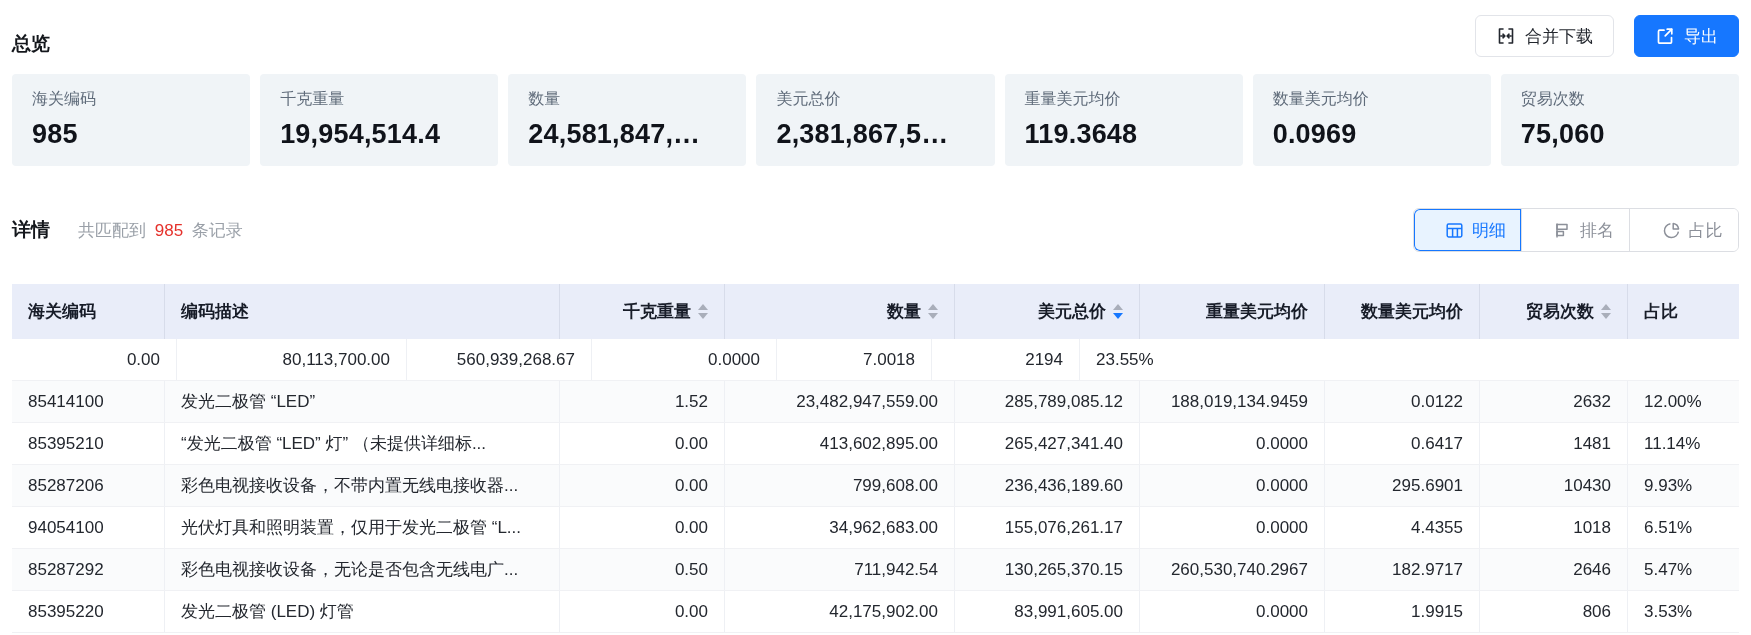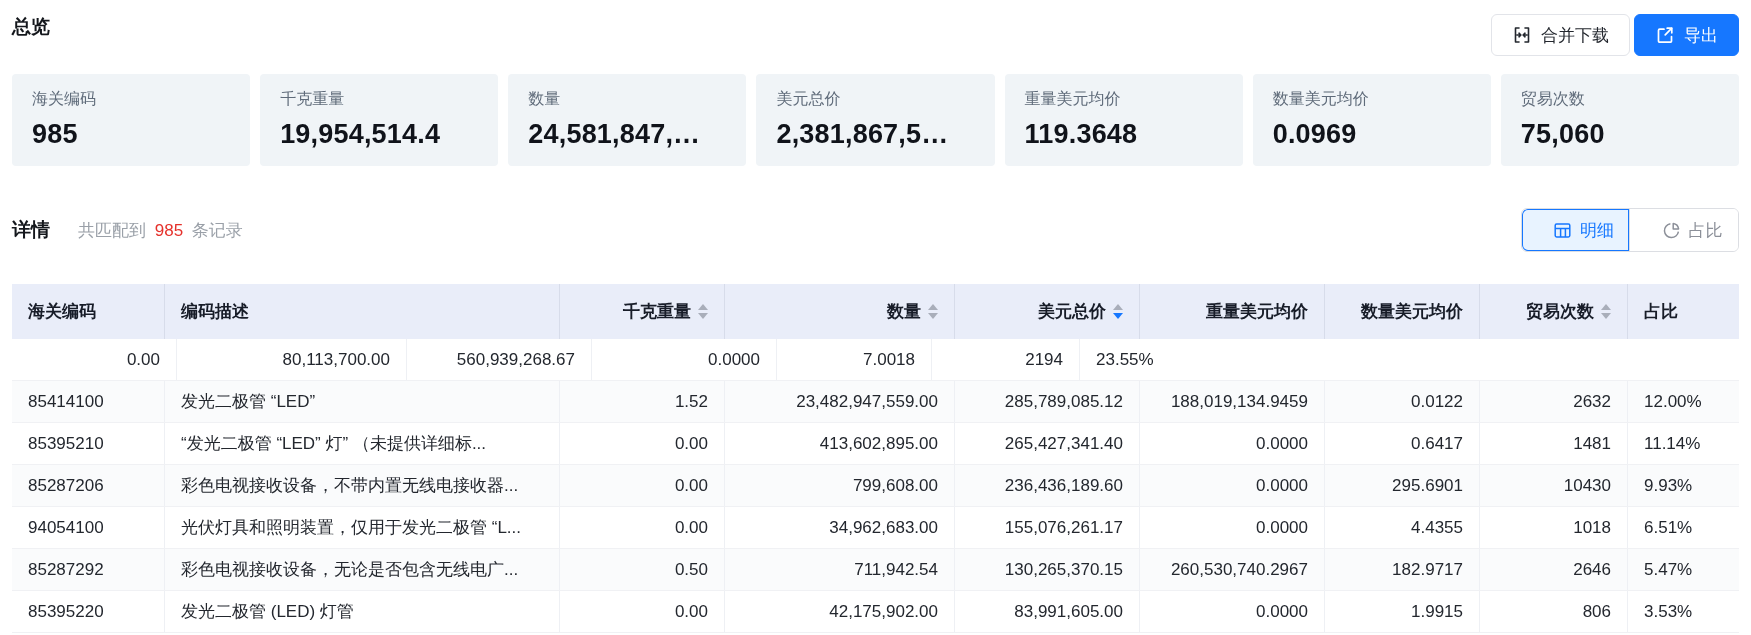--- a/index.html
+++ b/index.html
@@ -1,23 +1,23 @@
 <!DOCTYPE html>
 <html style="--accent: #1677ff; --count-red: #e5312b; --tab-active-bg: #e8f3ff; --header-bg: #e9edf9;"><head>
 <meta charset="utf-8">
 <style>
   * { margin:0; padding:0; box-sizing:border-box; }
   html,body { width:1751px; height:635px; overflow:hidden; background:#fff;
     font-family:"Liberation Sans","DejaVu Sans",sans-serif; color:#23272e; }
   .page { width:1751px; height:635px; padding:0 12px; position:relative; }
 
   
-  .topbar { display:flex; justify-content:space-between; align-items:flex-start; padding-top:14px; height:57px; }
+  .topbar { display:flex; justify-content:space-between; align-items:flex-end; padding-top:14px; height:57px; }
   .page-title { font-size:19px; font-weight:700; color:#14171c; }
-  .topbar-actions { display:flex; gap:4px; }
+  .topbar-actions { display:flex; gap:20px; }
   .btn { height:42px; display:inline-flex; align-items:center; gap:9px; border-radius:6px;
          font-size:17px; padding:0 20px; cursor:pointer; background:#fff; border:1px solid #e2e4e9; color:#23272e; }
   .btn.primary { background:var(--accent,#1677ff); border-color:var(--accent,#1677ff); color:#fff; }
   .btn svg { display:block; }
 
   
   .stats { display:flex; gap:10px; margin-top:17px; }
   .stat-card { flex:1 1 0; height:92px; background:#f0f4f7; border-radius:4px; padding:15px 20px; }
   .stat-label { font-size:16px; color:#5f6b7a; }
   .stat-value { font-size:27px; font-weight:700; color:#10131a; margin-top:9px; letter-spacing:.2px;
@@ -147,20 +147,30 @@
               <path d="M2.2 7.4H16.8"></path>
               <path d="M7.6 7.4V16"></path>
               <path d="M12.4 7.4V16"></path>
             </svg>
           </span>
           <span>明细</span>
         </div>
         <div class="view-tab">
           <span>
             <svg width="19" height="19" viewBox="0 0 19 19" fill="none" stroke="#8c9099" stroke-width="1.5" stroke-linejoin="round">
+              <path d="M4 2.5V16.5"></path>
+              <rect x="4" y="3.6" width="10" height="4.6"></rect>
+              <rect x="4" y="10.4" width="6.4" height="4.2"></rect>
+            </svg>
+          </span>
+          <span>排名</span>
+        </div>
+        <div class="view-tab">
+          <span>
+            <svg width="19" height="19" viewBox="0 0 19 19" fill="none" stroke="#8c9099" stroke-width="1.5" stroke-linejoin="round">
               <path d="M16.4 10.6A7 7 0 1 1 8.4 2.7"></path>
               <path d="M11.2 2.5A6.3 6.3 0 0 1 16.6 7.9L11.2 7.9Z"></path>
             </svg>
           </span>
           <span>占比</span>
         </div>
       </div>
   </div>
 
   <div class="data-table">

